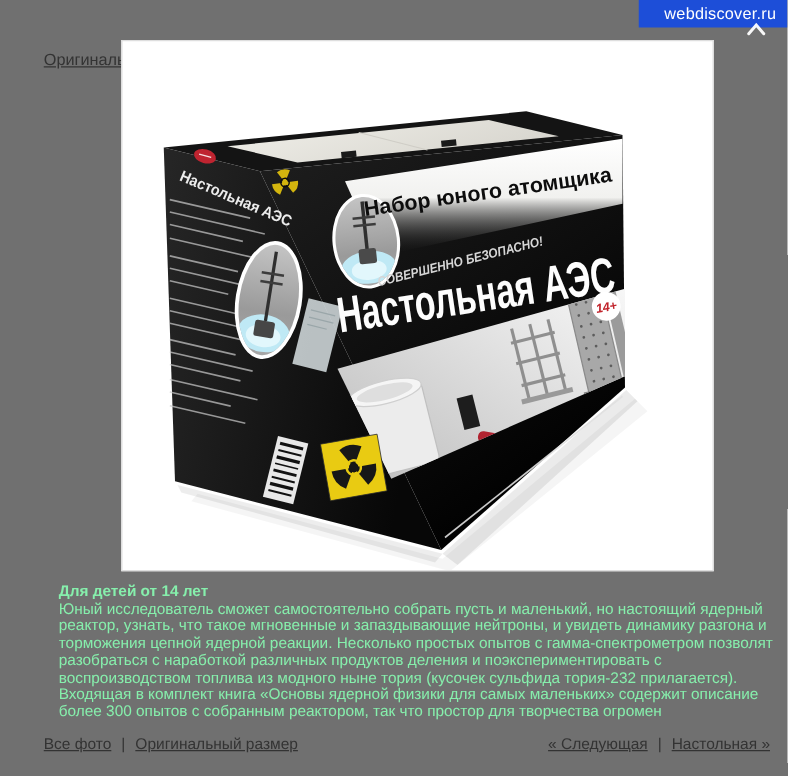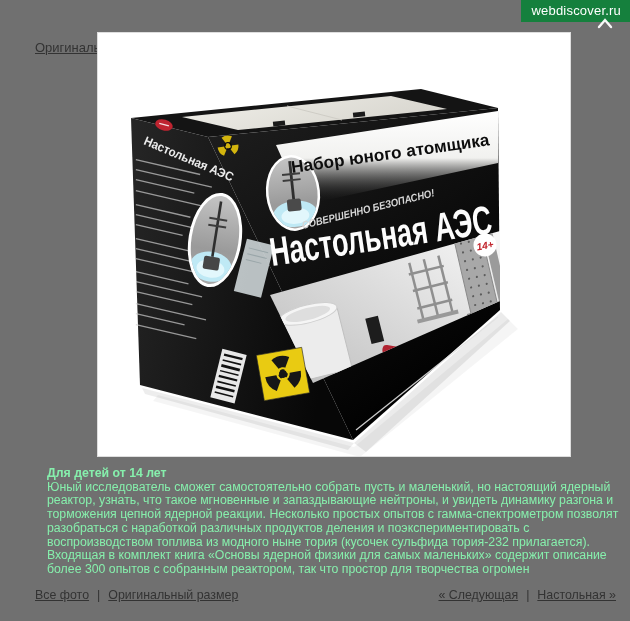--- a/index.html
+++ b/index.html
@@ -5,22 +5,22 @@
   html,body{margin:0;padding:0;}
   body{
     width:630px;height:621px;position:relative;overflow:hidden;
     background:#707070;
     font-family:"Liberation Sans",sans-serif;
     -webkit-font-smoothing:antialiased;
   }
   a.lnk{color:#333333;text-decoration:underline;cursor:pointer;margin-top:31px;}
   .top-link{position:absolute;left:35px;top:9px;font-size:13px;}
   .watermark{
-    position:absolute;top:0;right:0;background:#15803d;color:#ffffff;
-    font-size:13px;padding:3px 9px 4px 10px;letter-spacing:.2px;
+    position:absolute;top:0;right:0;background:#1d4ed8;color:#ffffff;
+    font-size:13px;padding:3px 9px 4px 20px;letter-spacing:.2px;
   }
   .collapse{position:absolute;top:18px;right:17px;width:16px;height:11px;cursor:pointer;}
   .photo{
     position:absolute;left:97px;top:32px;width:474px;height:425px;
     background:#ffffff;border:1px solid #dedede;box-sizing:border-box;
   }
   .photo svg{display:block;width:472px;height:423px;}
   .desc{
     position:absolute;left:47px;top:467px;width:580px;
     color:#86efac;font-size:12.3px;line-height:13.7px;

